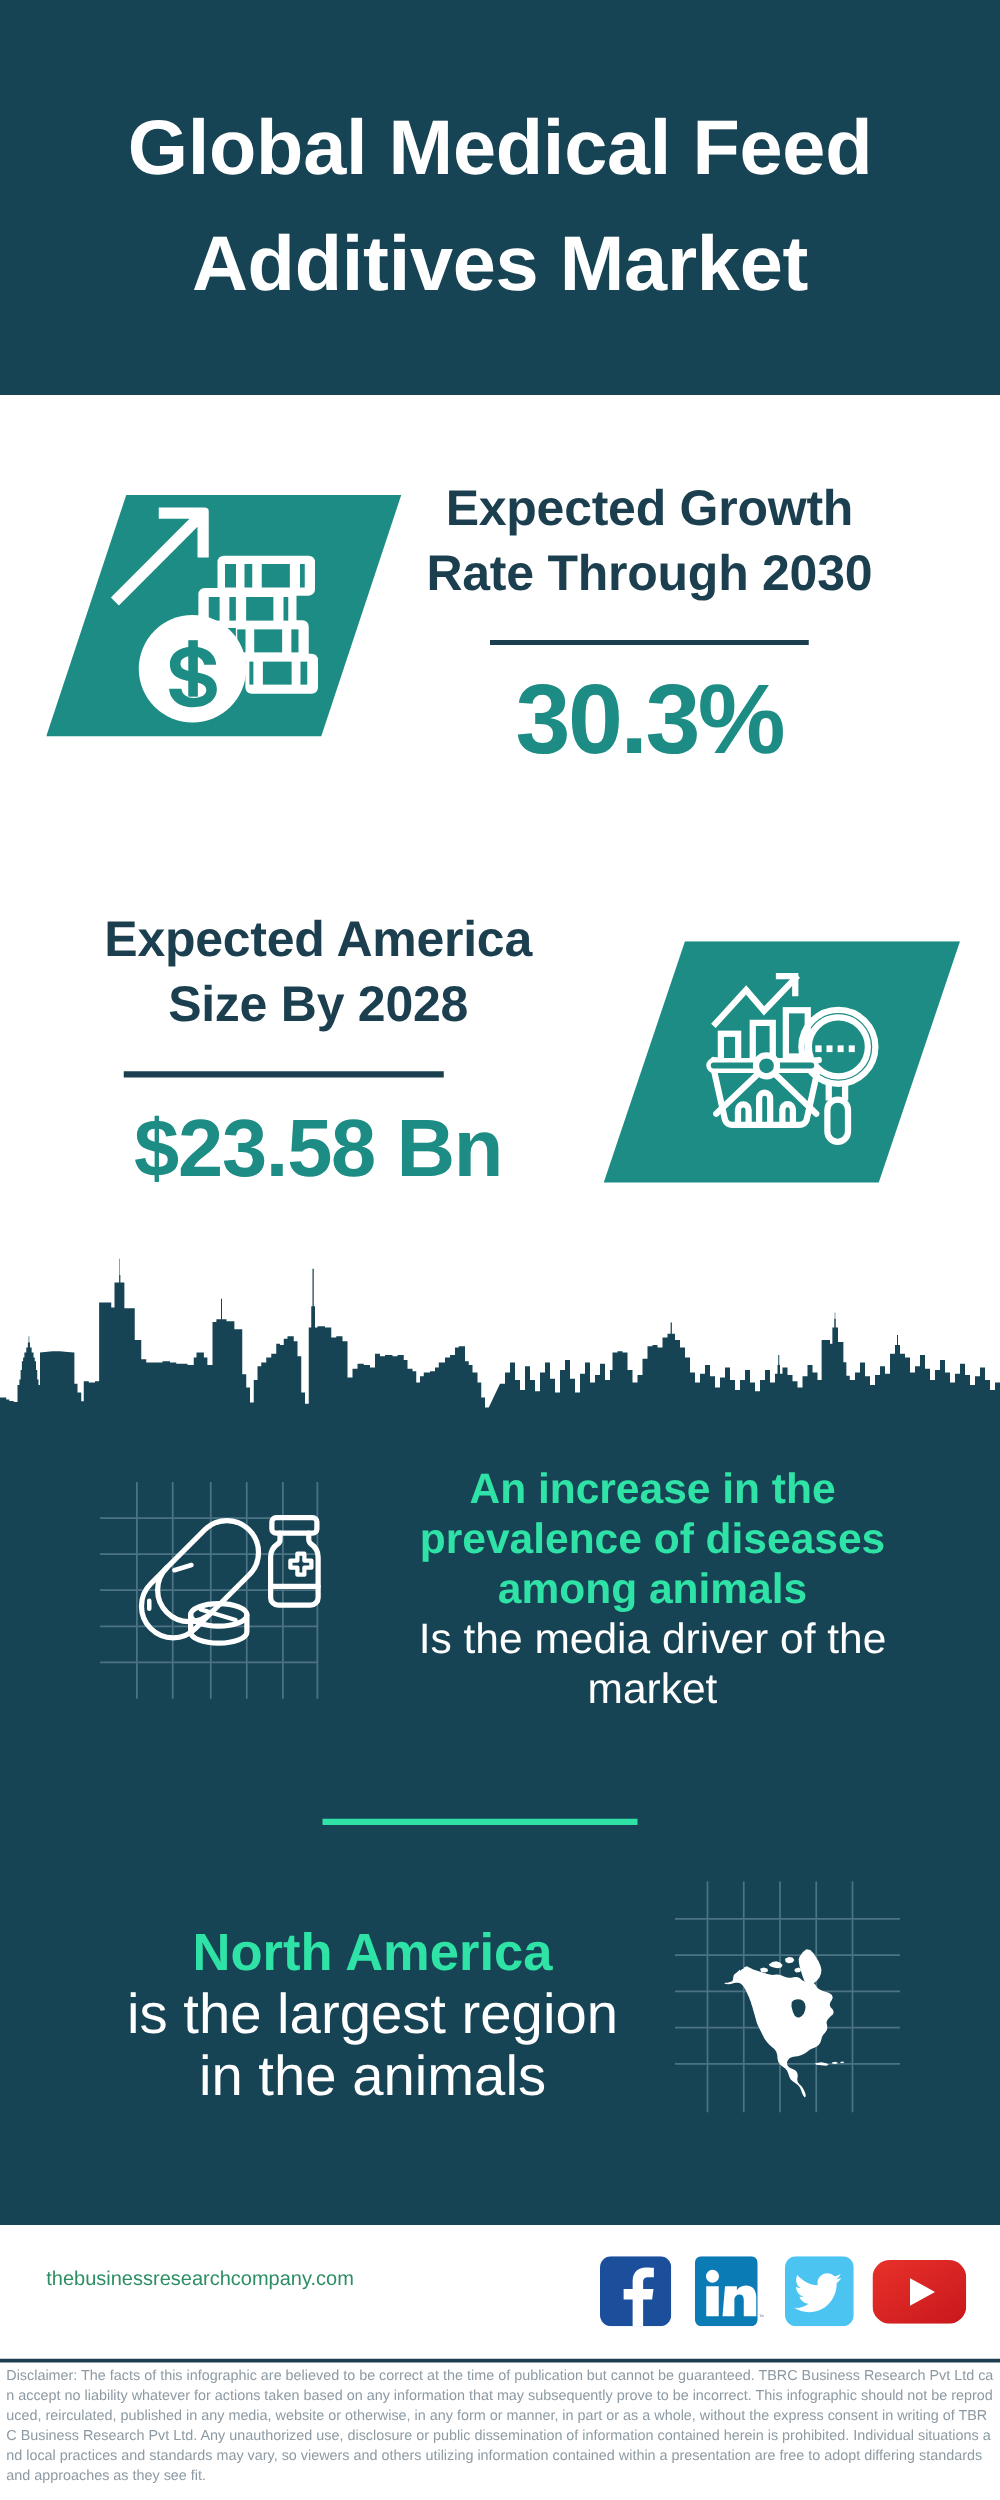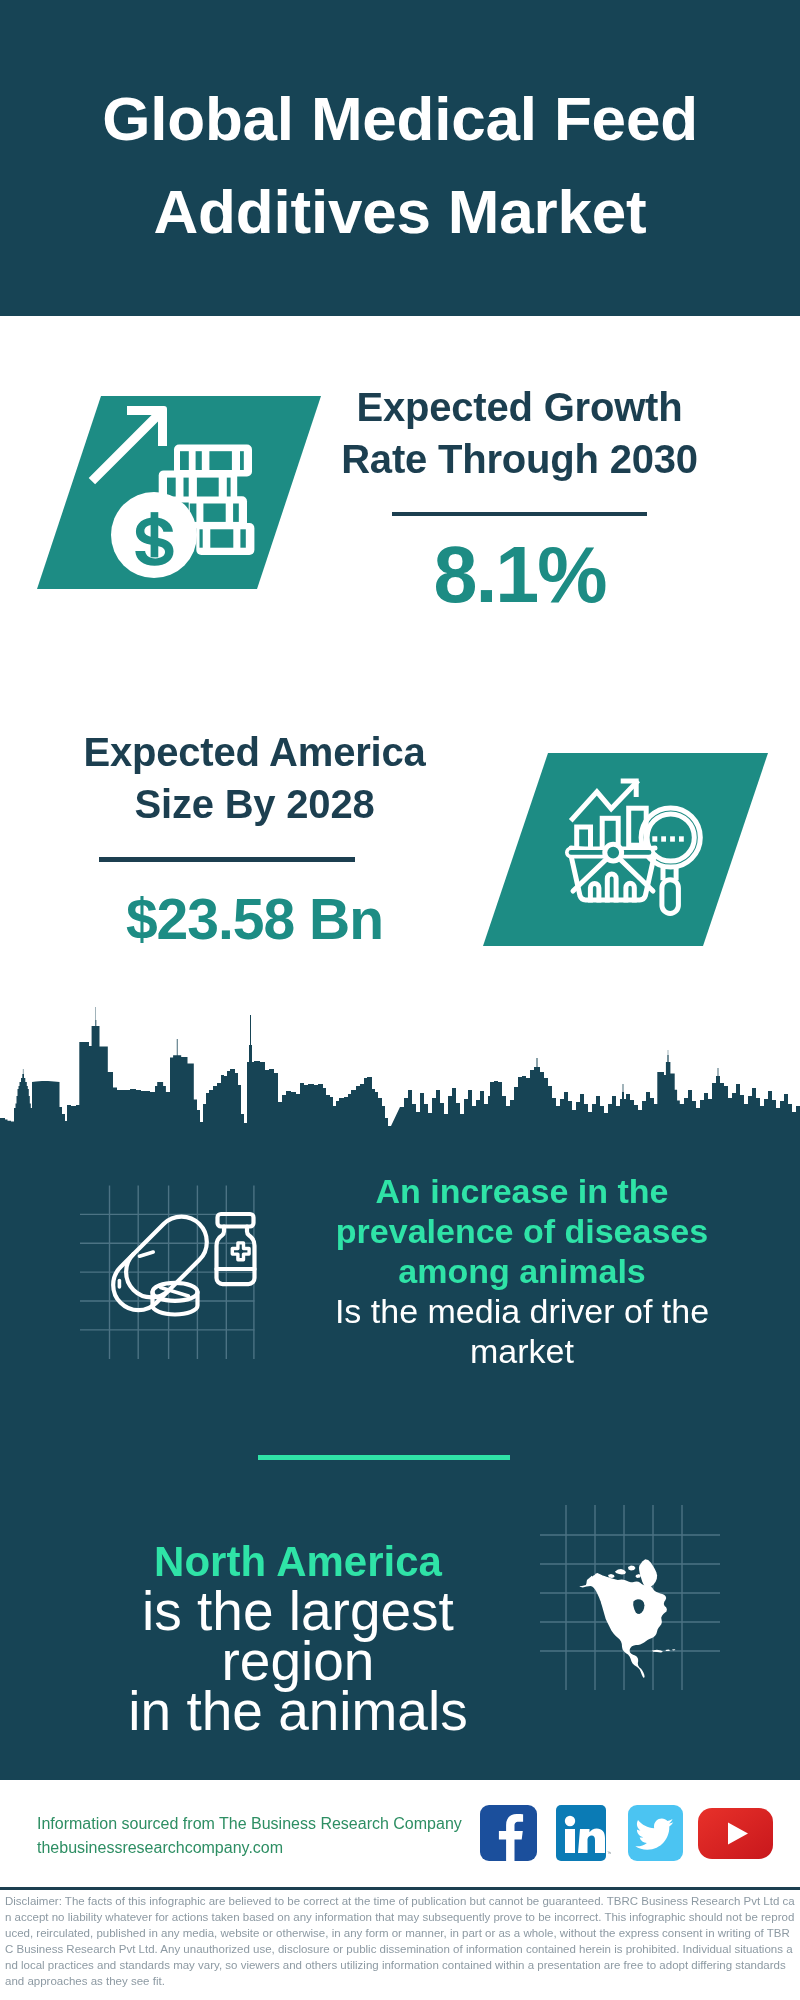--- a/index.html
+++ b/index.html
@@ -34,21 +34,21 @@
   .driver-text{position:absolute;left:330px;top:1171px;width:384px;text-align:center;}
   .hl-green{color:#2fe3a7;font-weight:bold;font-size:34px;line-height:40px;display:block;}
   .hl-white{color:#ffffff;font-weight:normal;font-size:34px;line-height:40px;display:block;}
 
   
   .mid-divider{position:absolute;left:258px;top:1455px;width:252px;height:5px;background:#2fe3a7;}
 
   
   .region-text{position:absolute;left:101px;top:1537px;width:394px;text-align:center;}
   .region-green{color:#2fe3a7;font-weight:bold;font-size:42px;line-height:49px;display:block;}
-  .region-white{color:#ffffff;font-weight:normal;font-size:55px;line-height:50px;display:block;}
+  .region-white{color:#ffffff;font-weight:normal;font-size:45px;line-height:50px;display:block;}
   .map-icon{position:absolute;left:540px;top:1505px;width:180px;height:185px;}
 
 
   .footer{position:absolute;left:0;top:1780px;width:800px;height:220px;background:#ffffff;}
   .footer-src{position:absolute;left:37px;top:1812px;width:470px;color:#2d8e63;
     font-size:16px;line-height:24px;}
   .social{position:absolute;top:1805px;}
   .disclaimer-rule{position:absolute;left:0;top:1887px;width:800px;height:3px;background:#1c3f50;}
   .disclaimer{position:absolute;left:5px;top:1893px;width:790px;color:#8d9aa3;
     font-size:11.5px;line-height:16px;text-align:left;word-break:break-all;}
@@ -111,30 +111,30 @@
         </g>
       </g>
     </svg>
   </div>
   <div class="stat1-text">
     <div class="stat-label">
       <div>Expected Growth</div>
       <div>Rate Through 2030</div>
     </div>
     <div class="rule" style="width:255px;margin-top:27px;margin-bottom:17px;"></div>
-    <div class="stat-value">8.1%</div>
+    <div class="stat-value">30.3%</div>
   </div>
 
   <div class="stat2-text">
     <div class="stat-label">
       <div>Expected America</div>
       <div>Size By 2028</div>
     </div>
     <div class="rule" style="width:255px;margin:30px 0 17px 0;visibility:hidden;"></div>
-    <div class="stat-value" style="font-size:57px;line-height:76px;letter-spacing:-1px;">$23.58 Bn</div>
+    <div class="stat-value" style="font-size:65px;line-height:76px;letter-spacing:-1px;">$23.58 Bn</div>
   </div>
   <div class="rule" style="position:absolute;left:99px;top:857px;width:256px;height:5px;"></div>
   <div class="stat2-icon">
     <svg viewBox="0 0 300 205" width="300" height="205" shape-rendering="geometricPrecision">
       <polygon points="65,0 285,0 220,193 0,193" fill="#1d8c84"></polygon>
       <g fill="none" stroke="#ffffff" stroke-width="5" stroke-linecap="square" stroke-linejoin="miter">
 
         <polyline points="89.4,65.9 113.9,38.9 128.2,55.7 153.5,29.3"></polyline>
         <polyline points="140.2,27.9 153.2,27.9 153.2,41.4"></polyline>
 
@@ -244,21 +244,20 @@
         <path d="M 75,66.5 L 78,64.5 L 81,64 L 84,65 L 86,67 L 85,69 L 82,69.5 L 79,69 L 76,68 Z M 88,62 L 91,60.5 L 94,61 L 95.5,63 L 94,65 L 91,65.5 L 88.5,64.5 Z M 68,70 L 71,69 L 74,70 L 74.5,72 L 72,73 L 69,72.5 Z M 96,70 L 99,69 L 101,70.5 L 100,72.5 L 97,73 L 95.5,71.5 Z" fill="#ffffff"></path>
         <path d="M 93.4,96.6 L 95.3,94.9 L 97.8,94.3 L 100.4,94.6 L 102.6,95.8 L 103.9,97.8 L 104.4,100.3 L 104.1,103 L 103.2,105.6 L 101.5,107.7 L 99.4,109 L 97.3,108.8 L 95.7,107.3 L 94.6,105.1 L 93.8,102.6 L 93.2,100 Z" fill="#174455"></path>
         <path d="M 99.5,60.6 L 102.3,56.5 L 105.2,54.3 L 108.2,54.9 L 110.7,57.6 L 112.9,60.8 L 114.8,64 L 116.3,67.3 L 117.1,70.6 L 116.8,73.8 L 115.6,76.7 L 113.8,79.2 L 111.5,81.2 L 109,82.6 L 106.6,82.8 L 104.7,81.4 L 103.3,79.1 L 102.2,76.4 L 101.3,73.6 L 100.4,70.7 L 99.6,67.8 L 99.1,64.7 L 99,62.3 Z" fill="#ffffff"></path>
         <path d="M 112,145.5 L 117,144.8 L 121,145.5 L 123,146.8 L 121,147.6 L 117,147.1 L 113,146.8 Z M 125.5,145 L 128.5,144.4 L 130.5,145.3 L 128.5,146.1 L 126,145.9 Z M 132,144.6 L 134.5,144.2 L 135.5,145 L 133,145.5 Z" fill="#ffffff"></path>
       </g>
     </svg>
   </div>
 
   <div class="footer"></div>
   <div class="footer-src">
-    <div>Information sourced from The Business Research Company</div>
     <div>thebusinessresearchcompany.com</div>
   </div>
 
   <a class="social" style="left:480px;width:57px;height:56px;">
     <svg viewBox="0 0 57 56" width="57" height="56">
       <rect x="0" y="0" width="57" height="56" rx="9" fill="#1b4f9c"></rect>
       <path d="M34.5,56 V34.5 h7.2 l1.1,-8.4 h-8.3 v-5.3 c0,-2.4 0.7,-4.1 4.2,-4.1 h4.4 V9.2 c-0.8,-0.1 -3.4,-0.3 -6.4,-0.3 c-6.3,0 -10.6,3.9 -10.6,11 v6.2 h-7.2 v8.4 h7.2 V56 z" fill="#ffffff"></path>
     </svg>
   </a>
   <a class="social" style="left:556px;width:55px;height:56px;">

